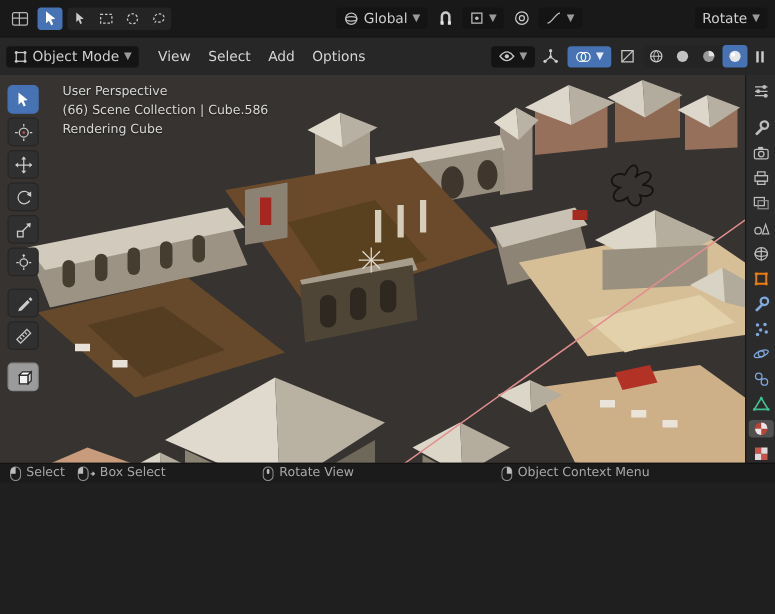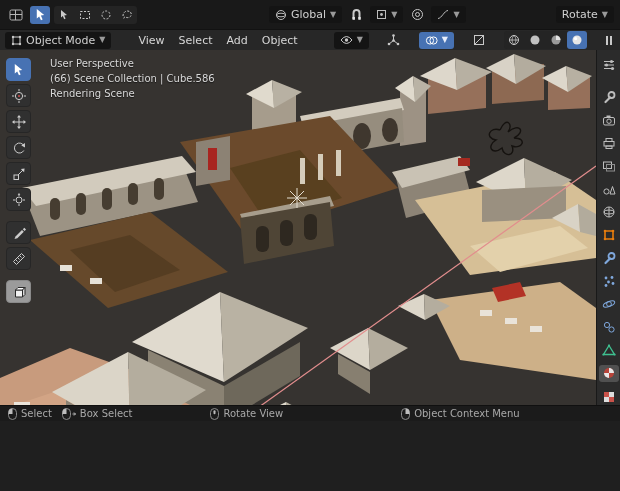--- a/index.html
+++ b/index.html
@@ -10,43 +10,43 @@
     font-size: 11px;
     color: #d0d0d0;
     -webkit-font-smoothing: antialiased;
   }
   
   .row1 {
     height: 30px; background: #191919; border-bottom: 1px solid #121212;
     display: flex; align-items: center; padding: 0 6px; gap: 4px;
   }
   .row2 {
-    height: 20px; background: #272727;
-    display: flex; align-items: center; padding: 0 5px; gap: 15px;
+    height: 30px; background: #272727;
+    display: flex; align-items: center; padding: 0 5px; gap: 3px;
   }
   .ibtn {
     background: transparent; border: none; height: 18px; min-width: 20px;
     display: inline-flex; align-items: center; justify-content: center;
     border-radius: 3px; padding: 0 2px; cursor: default;
   }
   .ibtn.blue { background: #4772b3; }
   .pill {
     display: inline-flex; align-items: center; gap: 4px;
     background: #141414; border-radius: 3px; height: 17px; padding: 0 6px;
     color: #cfcfcf; white-space: nowrap;
   }
   .chev { font-size: 8px; color: #9a9a9a; line-height: 1; }
   .grp { display: inline-flex; gap: 1px; background:#242424; border-radius:3px; }
   .menus { display: inline-flex; gap: 2px; margin-left: 6px; text-align: center; }
   .menu-item { padding: 1px 6px; border-radius: 3px; color: #d6d6d6; }
   .flex1 { flex: 1; }
   .pausebtn { display:inline-flex; gap:2px; margin: 0 4px; }
   .pausebtn i { display:block; width:2px; height:9px; background:#c9c9c9; }
   
-  .main { display: flex; height: 355px; }
+  .main { display: flex; height: 310px; }
   .viewport { position: relative; flex: 1; background: #363330; overflow: hidden; }
   .scene { position: absolute; left: 0; top: 0; }
   .overlay {
     position: absolute; left: 50px; top: 6px; line-height: 15px;
     font-size: 10px; color: #d8d8d8; text-shadow: 0 1px 1px rgba(0,0,0,.6);
     pointer-events: none;
   }
   
   .toolshelf {
     position: absolute; left: 6px; top: 8px;
@@ -173,21 +173,21 @@
         <circle cx="2" cy="9" r="1.2" fill="#c9c9c9"></circle>
         <circle cx="9" cy="9" r="1.2" fill="#c9c9c9"></circle>
       </svg>
     <span>Object Mode</span>
     <span class="chev">▼</span>
   </div>
   <div class="menus">
     <span class="menu-item">View</span>
     <span class="menu-item">Select</span>
     <span class="menu-item">Add</span>
-    <span class="menu-item">Object</span>
+    <span class="menu-item">Options</span>
   </div>
   <div class="flex1"></div>
 
   <div class="pill">
     <svg width="13" height="10" viewBox="0 0 13 10">
         <path d="M1 5q5.5-7 11 0q-5.5 7-11 0Z" fill="none" stroke="#c9c9c9"></path>
         <circle cx="6.5" cy="5" r="1.7" fill="#c9c9c9"></circle>
       </svg>
     <span class="chev">▼</span>
   </div>
@@ -362,21 +362,21 @@
         <line x1="287" y1="148" x2="307" y2="148"></line>
         <line x1="297" y1="138" x2="297" y2="158"></line>
         <line x1="290" y1="141" x2="304" y2="155"></line>
         <line x1="290" y1="155" x2="304" y2="141"></line>
       </g>
     </svg>
 
     <div class="overlay">
       <div>User Perspective</div>
       <div>(66) Scene Collection | Cube.586</div>
-      <div>Rendering Scene</div>
+      <div>Rendering Cube</div>
     </div>
 
     <div class="toolshelf">
       <div class="tool-btn active">
         <svg width="13" height="13" viewBox="0 0 14 14">
             <path d="M3 1 L11 7.6 L7.4 8.2 L9.3 12.3 L7.5 13.2 L5.6 9.2 L3 11.4 Z" fill="#ffffff"></path>
           </svg>
       </div>
       <div class="tool-btn">
         <svg width="14" height="14" viewBox="0 0 14 14">

